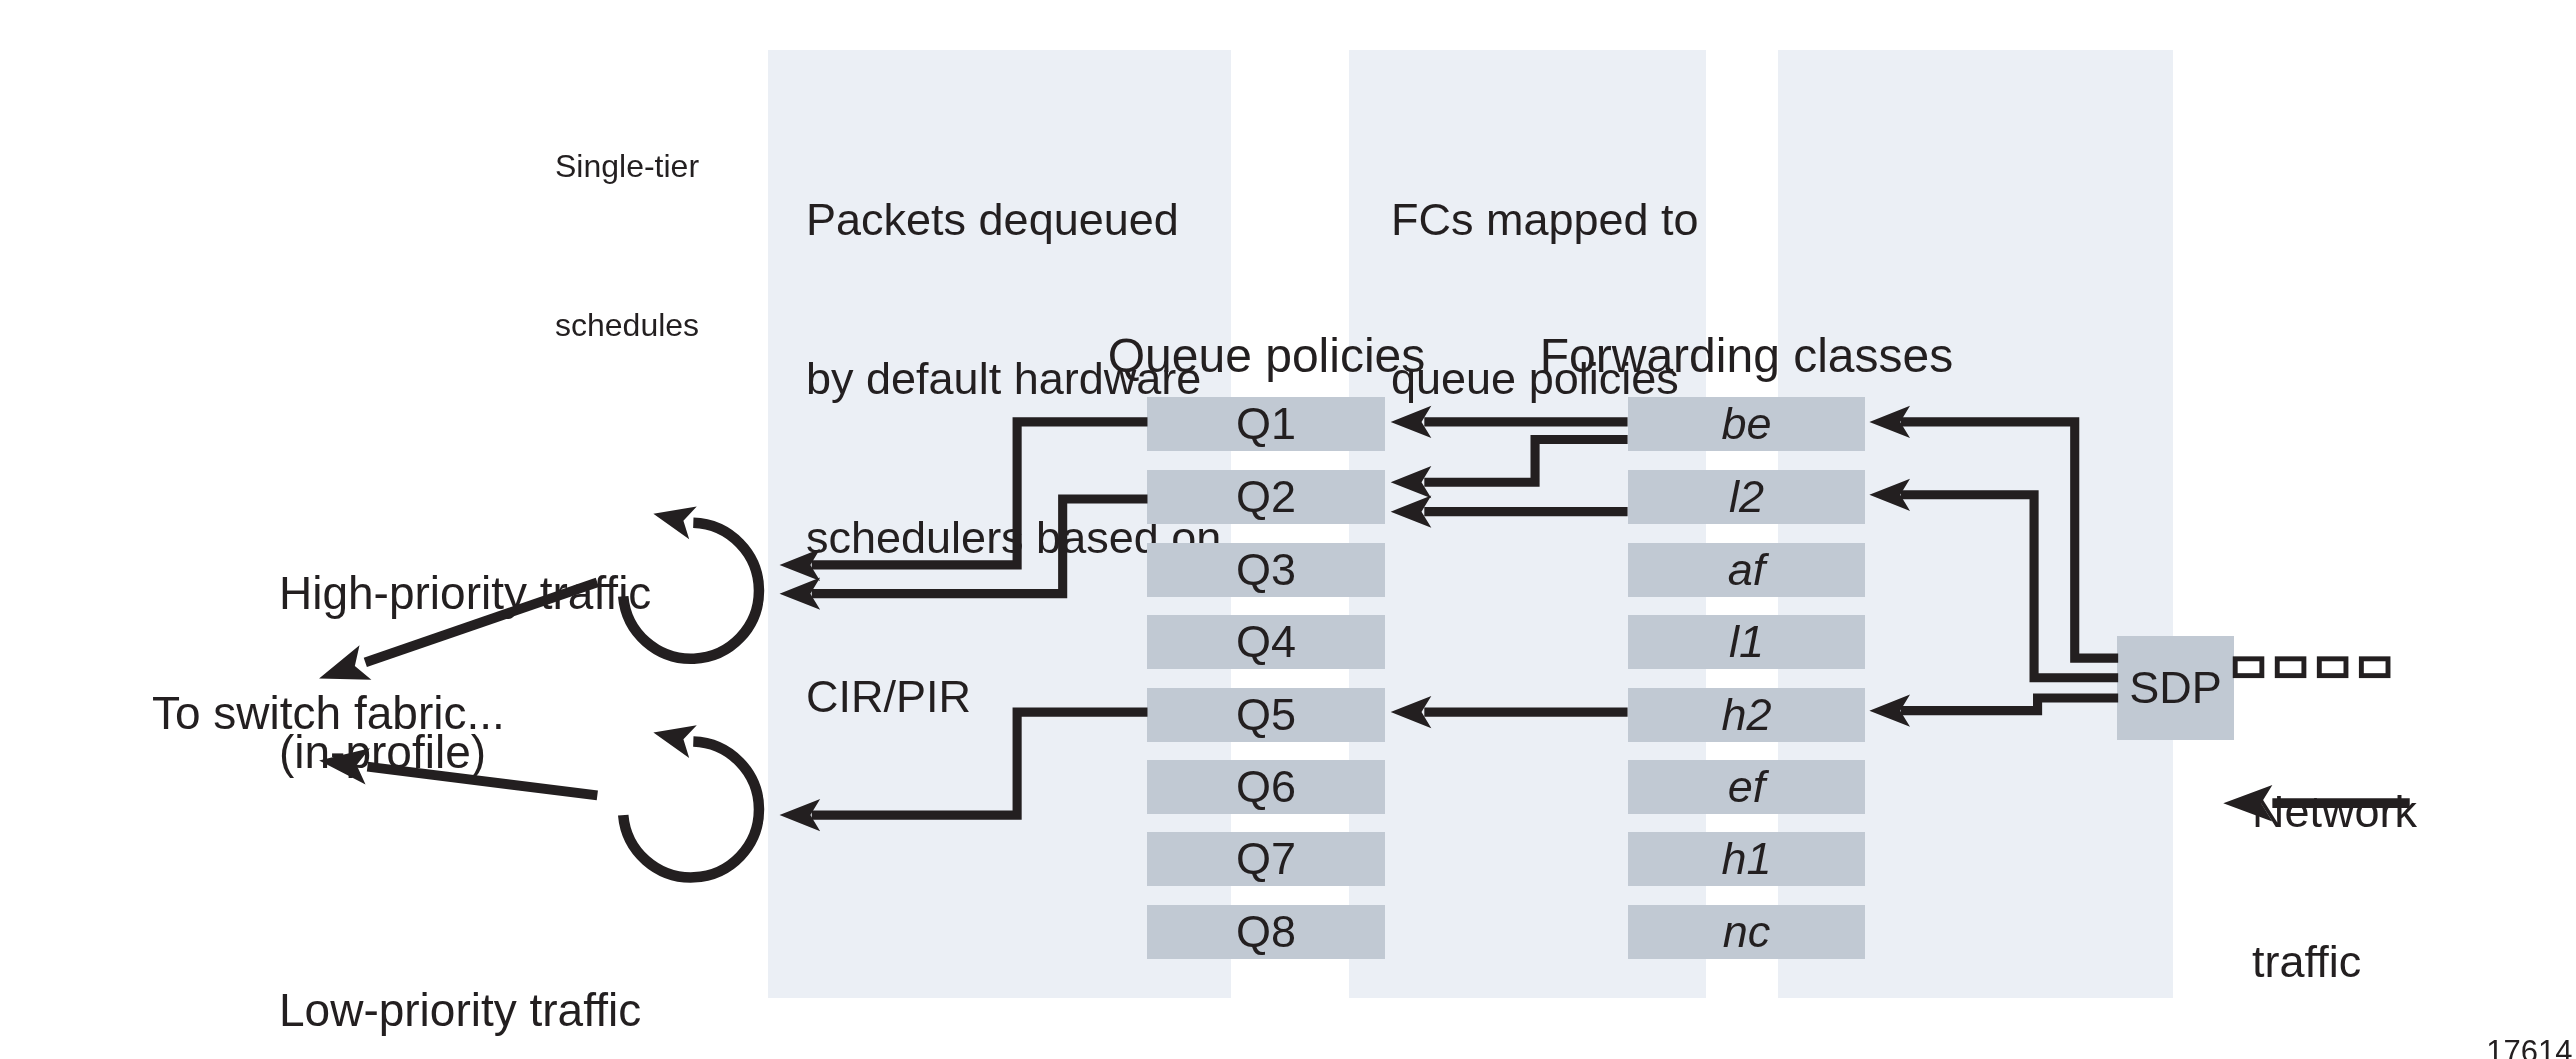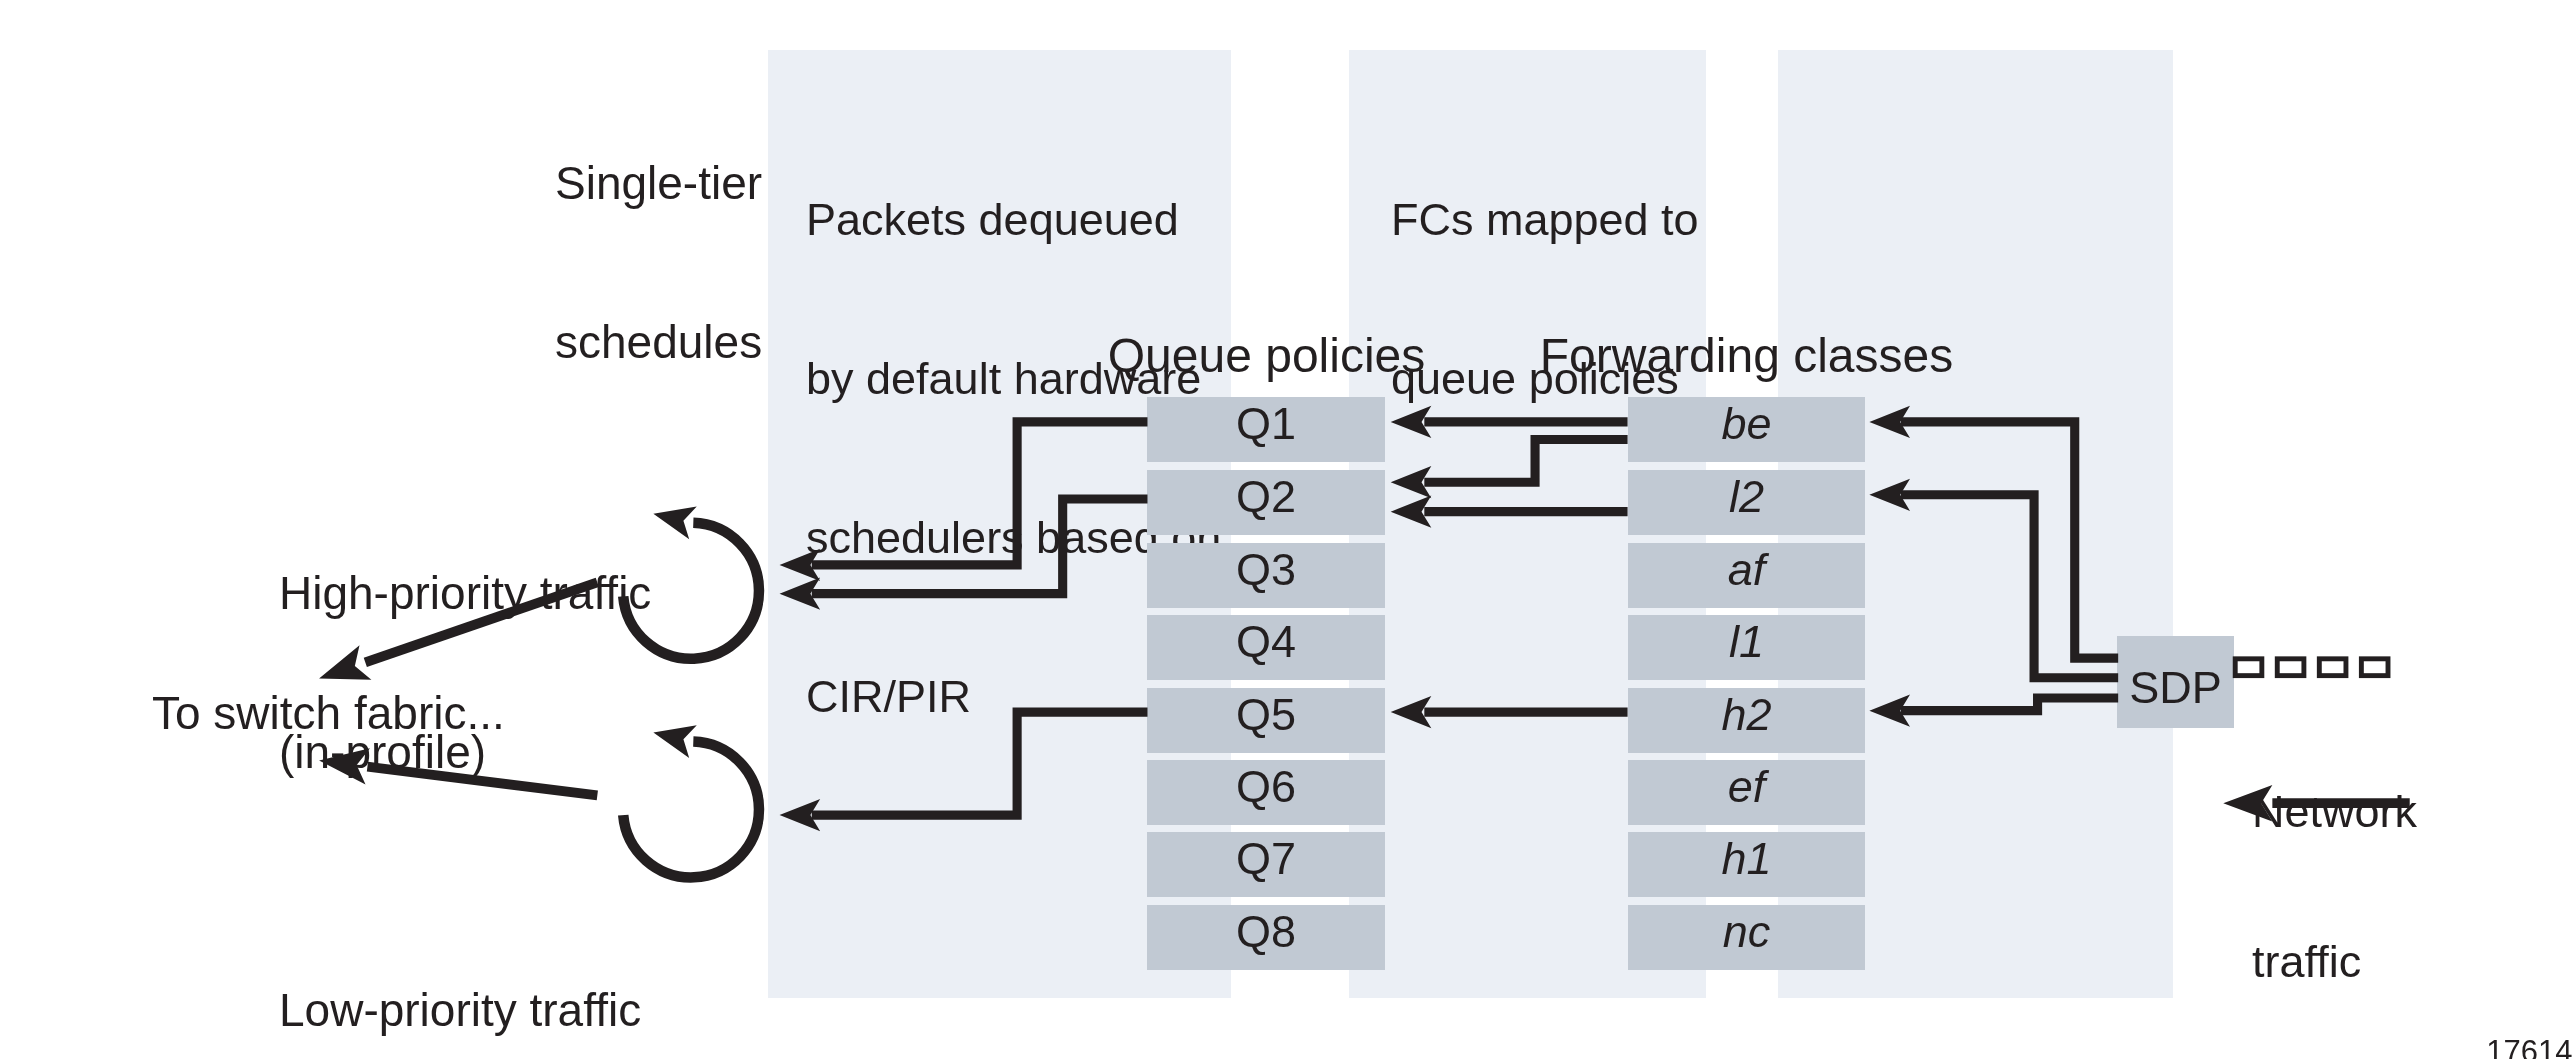--- a/index.html
+++ b/index.html
@@ -6,38 +6,38 @@
   .stage{
     position:relative;width:2576px;height:1059px;background:#fff;overflow:hidden;
     font-family:"Liberation Sans","DejaVu Sans",sans-serif;color:#231f20;
   }
   .band{position:absolute;top:50px;height:948px;background:#ebeff5;}
   .band1{left:768px;width:463px;}
   .band2{left:1349px;width:357px;}
   .band3{left:1778px;width:395px;}
   .txt{position:absolute;white-space:pre;line-height:53px;font-size:45px;}
   .txt .ln{display:block;}
-  .sched-note{left:555px;top:51px;font-size:46px;}
+  .sched-note{left:555px;top:34px;font-size:32px;}
   .band-note1{left:806px;top:87px;}
   .band-note2{left:1391px;top:87px;}
   .band-note3{left:1819px;top:87px;}
   .col-header{position:absolute;top:328px;width:477px;text-align:center;font-size:48px;line-height:56px;}
   .qp-header{left:1028px;}
   .fc-header{left:1508px;}
   .rowbox{
-    position:absolute;width:238px;height:65px;background:#c1c9d3;
+    position:absolute;width:238px;height:54px;background:#c1c9d3;
     text-align:center;font-size:45px;line-height:54px;
   }
   .qcol{left:1147px;}
   .fccol{left:1628px;width:237px;font-style:italic;}
   .hp-label{left:279px;top:461px;font-size:46px;}
   .fab-label{left:152px;top:687px;font-size:46px;}
   .lp-label{left:279px;top:878px;font-size:46px;}
   .sdp-box{
-    position:absolute;left:2117px;top:636px;width:117px;height:92px;background:#c1c9d3;
+    position:absolute;left:2117px;top:636px;width:117px;height:104px;background:#c1c9d3;
     text-align:center;font-size:45px;line-height:104px;
   }
   .net-label{left:2252px;top:687px;line-height:50px;}
   .fig-num{position:absolute;right:3.5px;top:1034px;font-size:31px;}
   svg.overlay{position:absolute;left:0;top:0;width:2576px;height:1059px;}
   svg .wire{fill:none;stroke:#231f20;stroke-width:13px;}
   svg .thick{fill:none;stroke:#231f20;stroke-width:14px;}
   svg .loop{fill:none;stroke:#231f20;stroke-width:15px;}
   svg .ah{fill:#231f20;stroke:none;}
   svg .dash{fill:#ffffff;stroke:#231f20;stroke-width:7px;}

